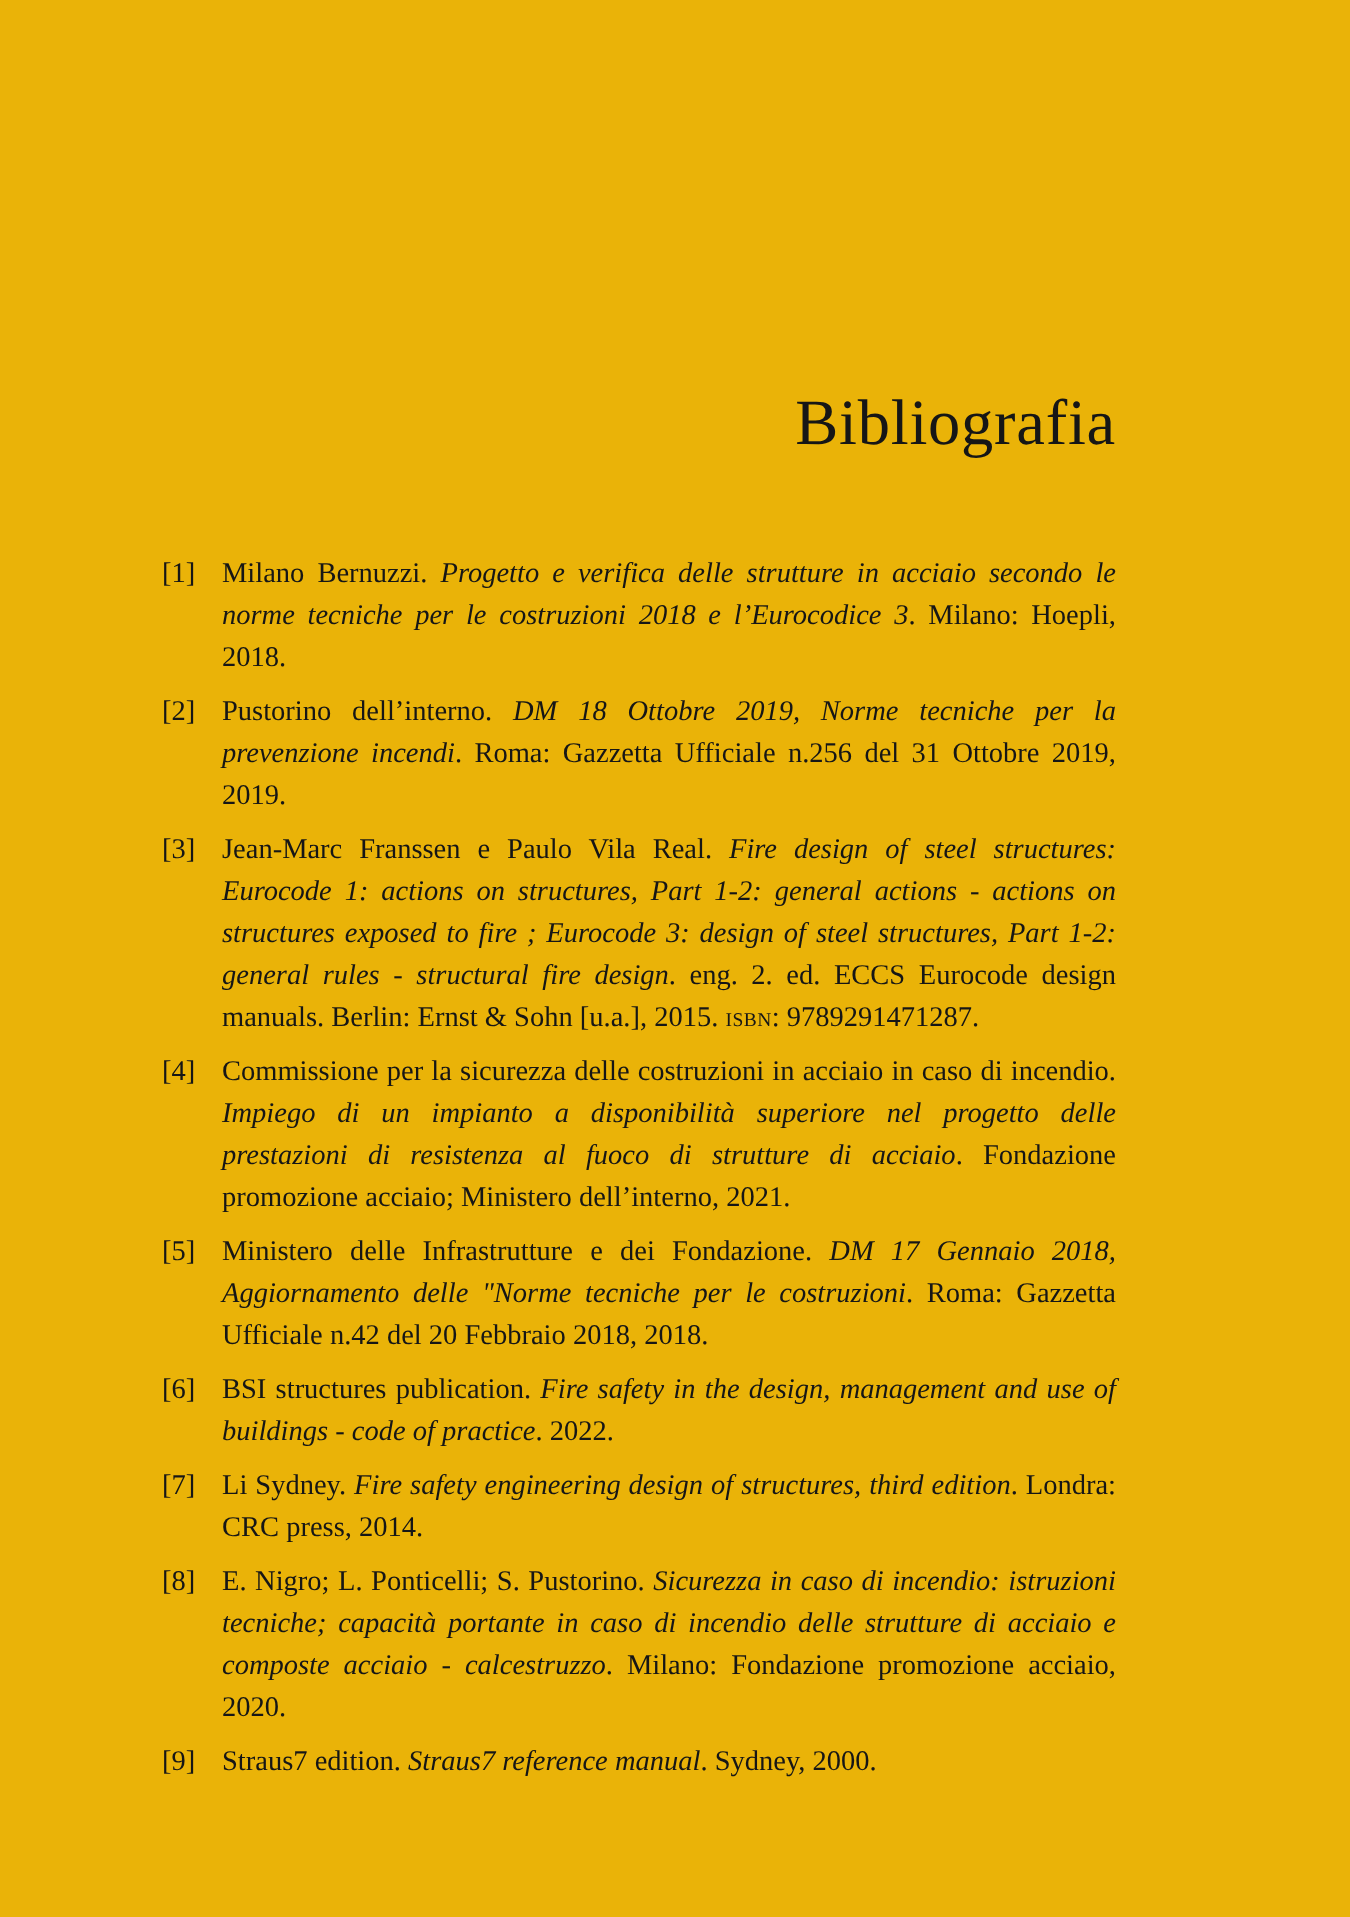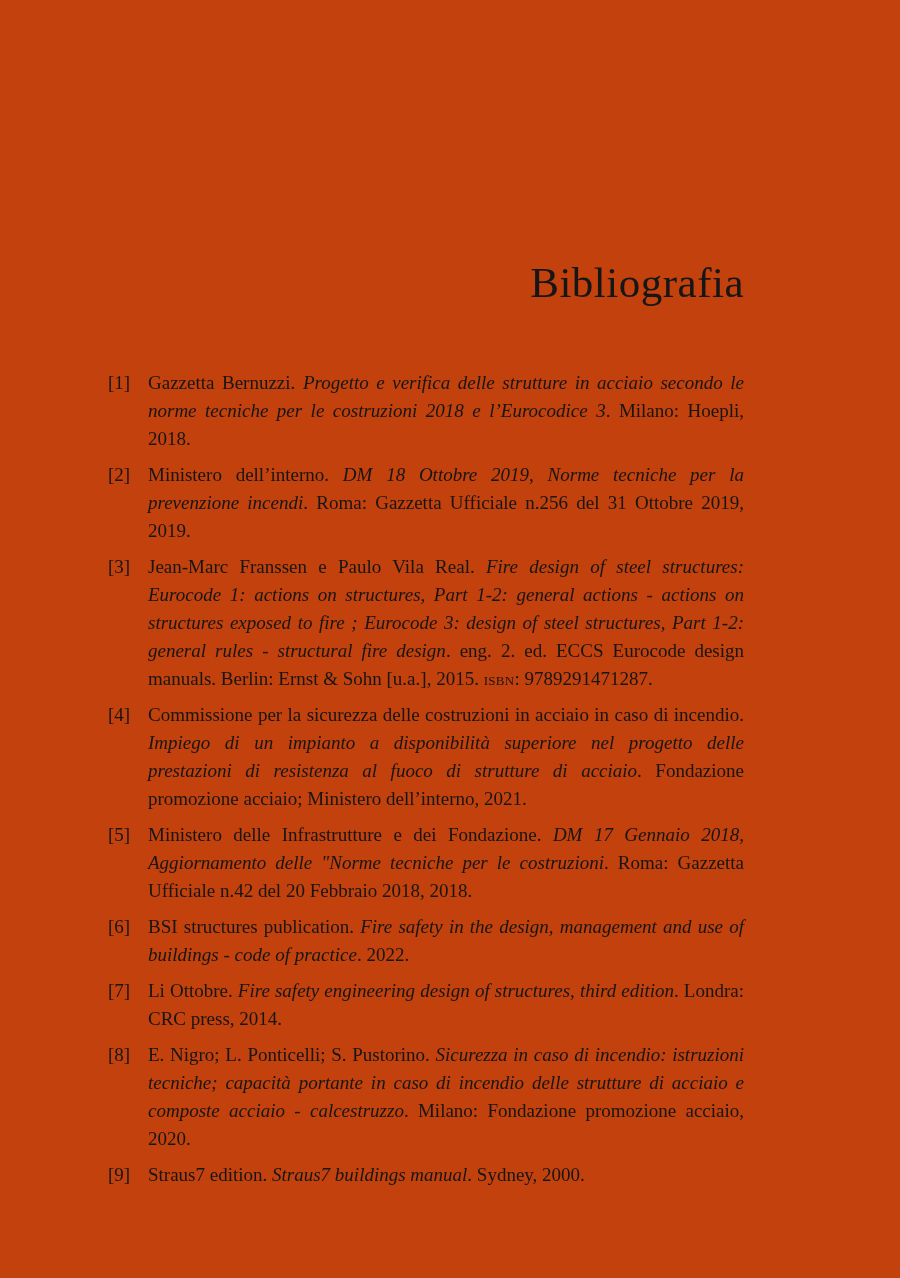--- a/index.html
+++ b/index.html
@@ -3,21 +3,21 @@
 <meta charset="utf-8">
 <style>
   html, body {
     margin: 0;
     padding: 0;
   }
   .sheet {
     position: relative;
     width: 900px;
     height: 1278px;
-    background: #c2410c;
+    background: #eab308;
     color: #161616;
     font-family: "Liberation Serif", "DejaVu Serif", serif;
     overflow: hidden;
   }
   .content {
     position: absolute;
     left: 108px;
     top: 0;
     width: 636px;
   }
@@ -66,49 +66,49 @@
 </style>
 </head>
 <body>
 
 <div class="sheet">
   <div class="content">
     <h1 class="chapter-title">Bibliografia</h1>
     <div class="bib-list">
         <div class="bib-entry">
           <span class="bib-label">[1]</span>
-          <div class="bib-text"><span class="seg-roman">Gazzetta Bernuzzi. </span><span class="seg-italic">Progetto e verifica delle strutture in acciaio secondo le norme tecniche per le costruzioni 2018 e l’Eurocodice 3</span><span class="seg-roman">. Milano: Hoepli, 2018.</span></div>
+          <div class="bib-text"><span class="seg-roman">Milano Bernuzzi. </span><span class="seg-italic">Progetto e verifica delle strutture in acciaio secondo le norme tecniche per le costruzioni 2018 e l’Eurocodice 3</span><span class="seg-roman">. Milano: Hoepli, 2018.</span></div>
         </div>
         <div class="bib-entry">
           <span class="bib-label">[2]</span>
-          <div class="bib-text"><span class="seg-roman">Ministero dell’interno. </span><span class="seg-italic">DM 18 Ottobre 2019, Norme tecniche per la prevenzione incendi</span><span class="seg-roman">. Roma: Gazzetta Ufficiale n.256 del 31 Ottobre 2019, 2019.</span></div>
+          <div class="bib-text"><span class="seg-roman">Pustorino dell’interno. </span><span class="seg-italic">DM 18 Ottobre 2019, Norme tecniche per la prevenzione incendi</span><span class="seg-roman">. Roma: Gazzetta Ufficiale n.256 del 31 Ottobre 2019, 2019.</span></div>
         </div>
         <div class="bib-entry">
           <span class="bib-label">[3]</span>
           <div class="bib-text"><span class="seg-roman">Jean-Marc Franssen e Paulo Vila Real. </span><span class="seg-italic">Fire design of steel structures: Eurocode 1: actions on structures, Part 1-2: general actions - actions on structures exposed to fire ; Eurocode 3: design of steel structures, Part 1-2: general rules - structural fire design</span><span class="seg-roman">. eng. 2. ed. ECCS Eurocode design manuals. Berlin: Ernst &amp; Sohn [u.a.], 2015. </span><span class="seg-smallcaps">isbn</span><span class="seg-roman">: 9789291471287.</span></div>
         </div>
         <div class="bib-entry">
           <span class="bib-label">[4]</span>
           <div class="bib-text"><span class="seg-roman">Commissione per la sicurezza delle costruzioni in acciaio in caso di incendio. </span><span class="seg-italic">Impiego di un impianto a disponibilità superiore nel progetto delle prestazioni di resistenza al fuoco di strutture di acciaio</span><span class="seg-roman">. Fondazione promozione acciaio; Ministero dell’interno, 2021.</span></div>
         </div>
         <div class="bib-entry">
           <span class="bib-label">[5]</span>
           <div class="bib-text"><span class="seg-roman">Ministero delle Infrastrutture e dei Fondazione. </span><span class="seg-italic">DM 17 Gennaio 2018, Aggiornamento delle "Norme tecniche per le costruzioni</span><span class="seg-roman">. Roma: Gazzetta Ufficiale n.42 del 20 Febbraio 2018, 2018.</span></div>
         </div>
         <div class="bib-entry">
           <span class="bib-label">[6]</span>
           <div class="bib-text"><span class="seg-roman">BSI structures publication. </span><span class="seg-italic">Fire safety in the design, management and use of buildings - code of practice</span><span class="seg-roman">. 2022.</span></div>
         </div>
         <div class="bib-entry">
           <span class="bib-label">[7]</span>
-          <div class="bib-text"><span class="seg-roman">Li Ottobre. </span><span class="seg-italic">Fire safety engineering design of structures, third edition</span><span class="seg-roman">. Londra: CRC press, 2014.</span></div>
+          <div class="bib-text"><span class="seg-roman">Li Sydney. </span><span class="seg-italic">Fire safety engineering design of structures, third edition</span><span class="seg-roman">. Londra: CRC press, 2014.</span></div>
         </div>
         <div class="bib-entry">
           <span class="bib-label">[8]</span>
           <div class="bib-text"><span class="seg-roman">E. Nigro; L. Ponticelli; S. Pustorino. </span><span class="seg-italic">Sicurezza in caso di incendio: istruzioni tecniche; capacità portante in caso di incendio delle strutture di acciaio e composte acciaio - calcestruzzo</span><span class="seg-roman">. Milano: Fondazione promozione acciaio, 2020.</span></div>
         </div>
         <div class="bib-entry">
           <span class="bib-label">[9]</span>
-          <div class="bib-text"><span class="seg-roman">Straus7 edition. </span><span class="seg-italic">Straus7 buildings manual</span><span class="seg-roman">. Sydney, 2000.</span></div>
+          <div class="bib-text"><span class="seg-roman">Straus7 edition. </span><span class="seg-italic">Straus7 reference manual</span><span class="seg-roman">. Sydney, 2000.</span></div>
         </div>
       </div>
   </div>
 </div>
 
 </body></html>

